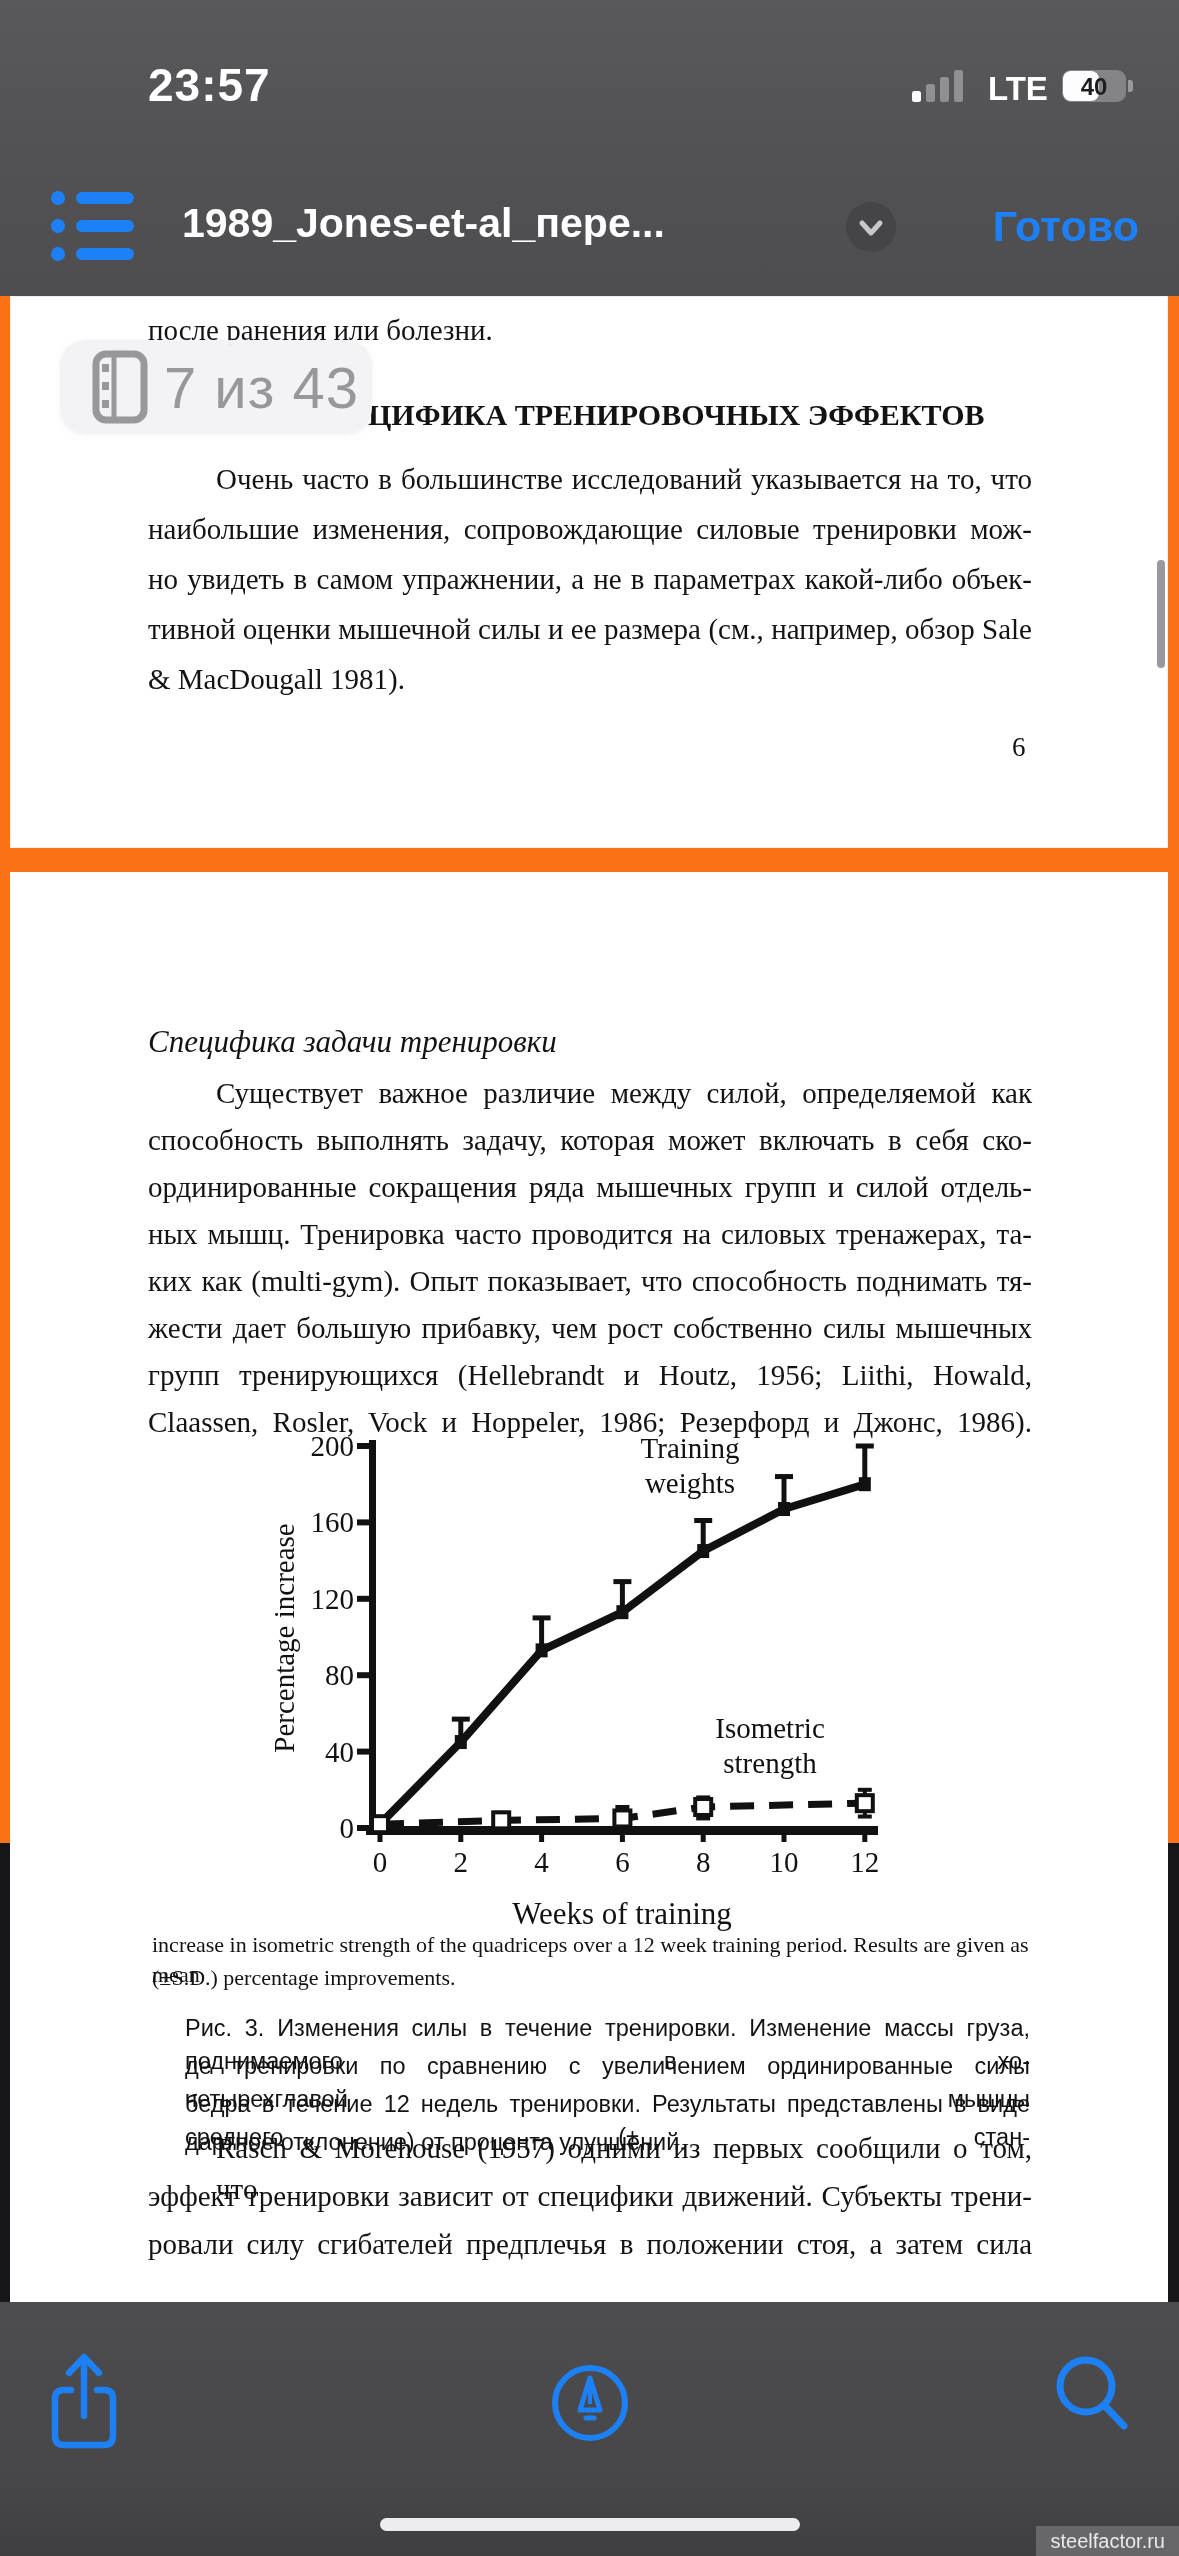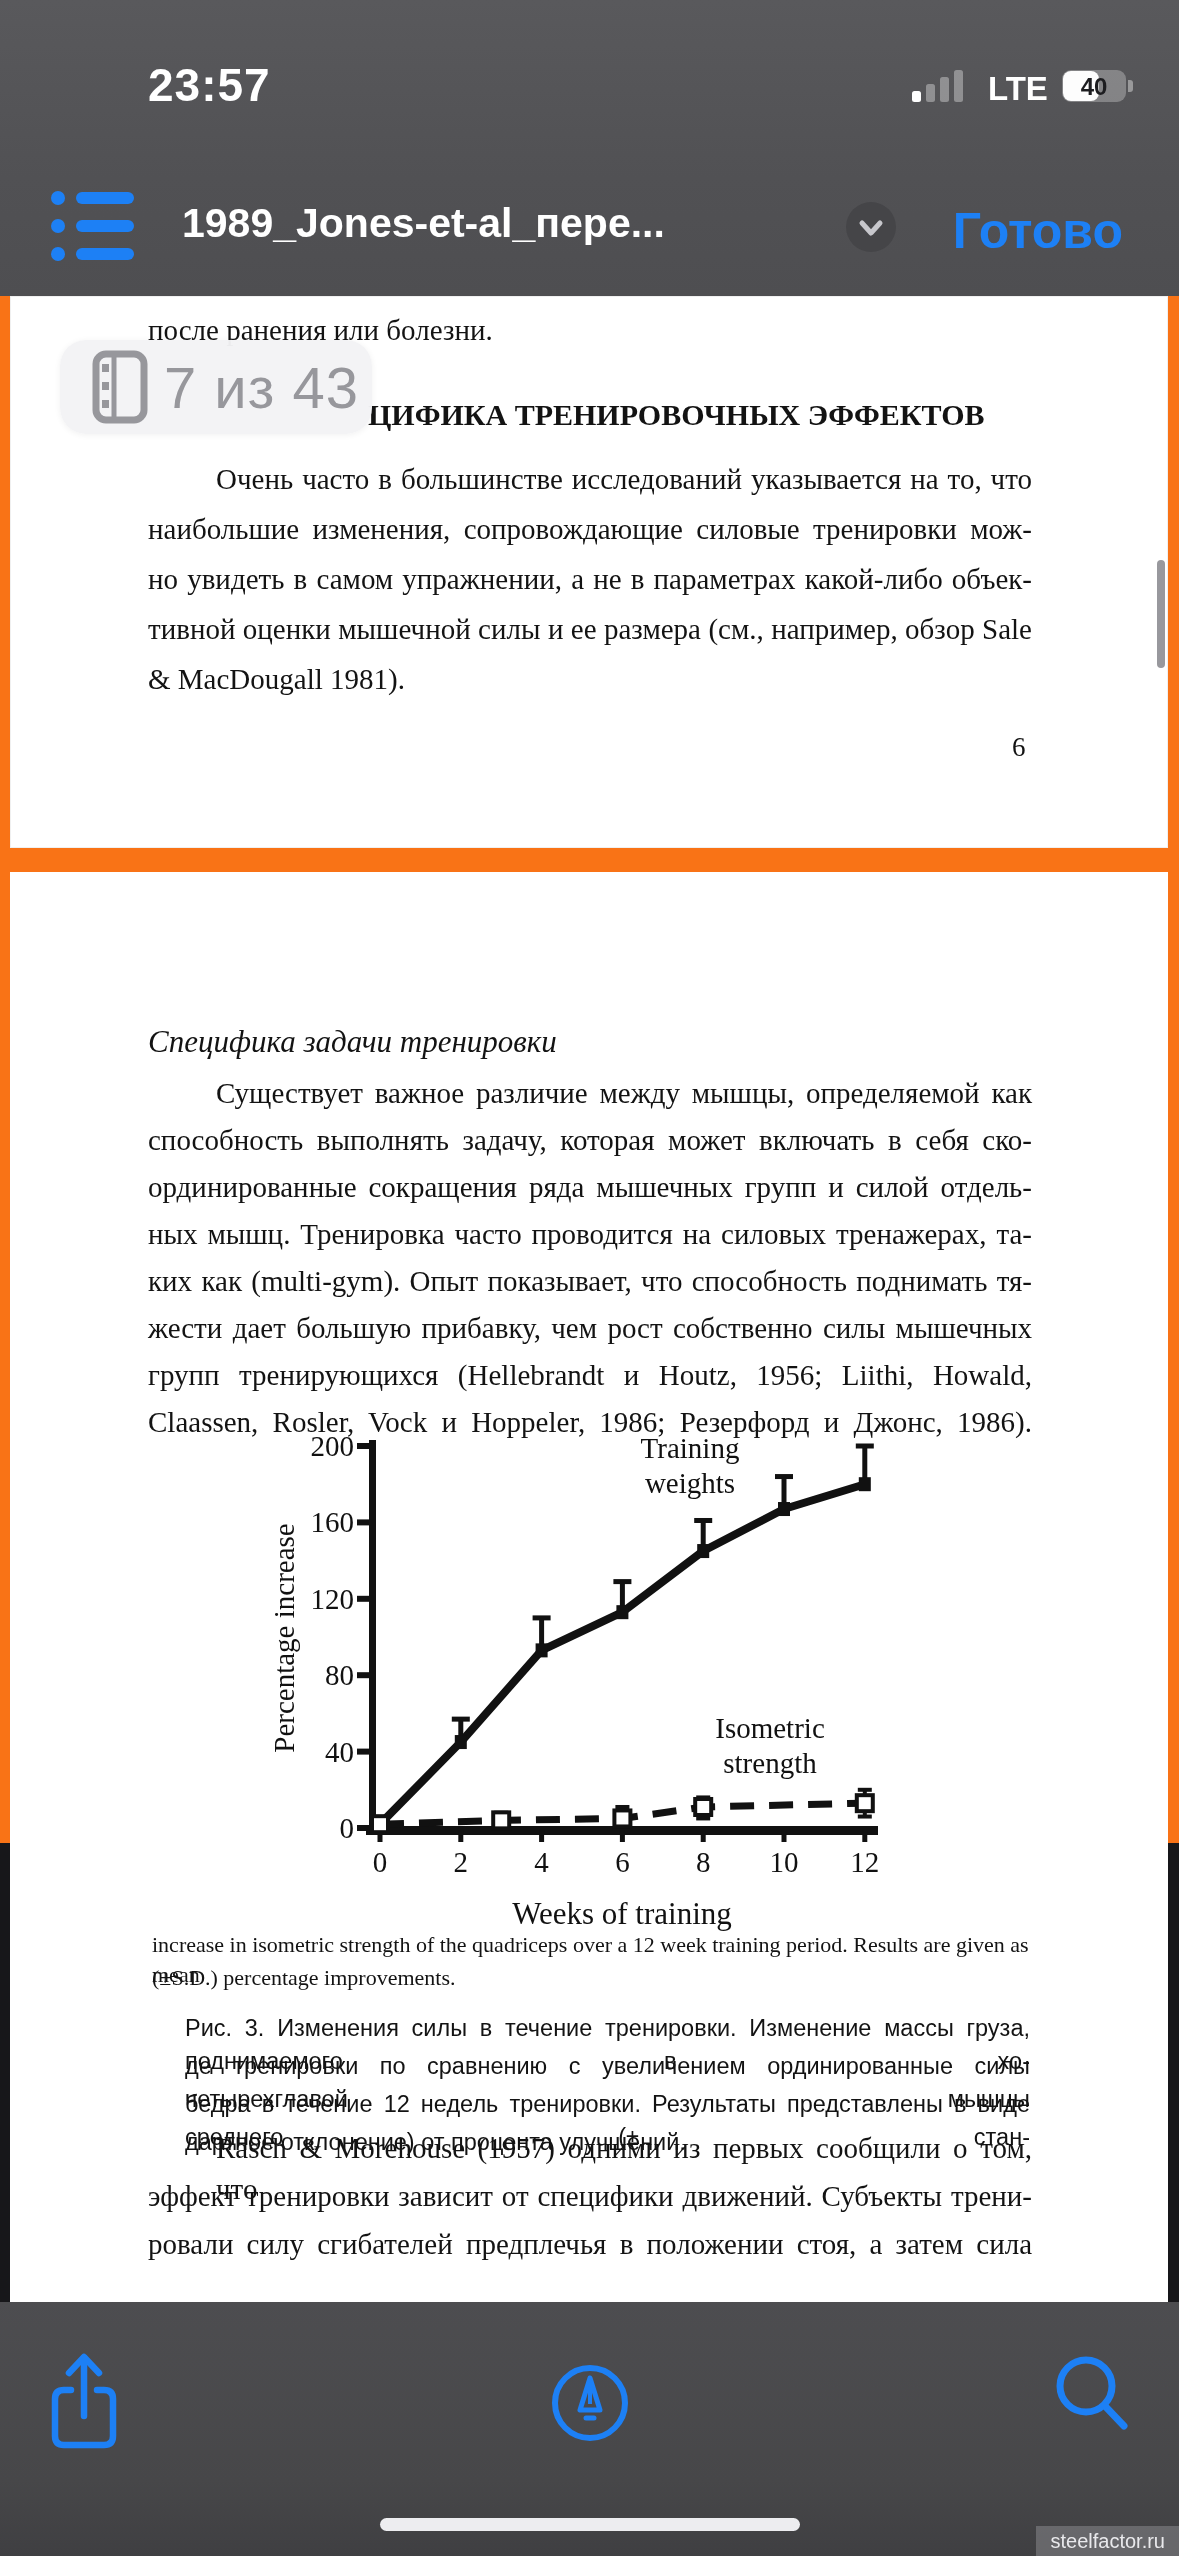--- a/index.html
+++ b/index.html
@@ -19,22 +19,22 @@
   .bfill{position:absolute;left:1px;top:1px;width:36px;height:30px;border-radius:8px;background:#fdfdfd;}
   .bpct{position:absolute;left:0;top:0;width:64px;height:32px;line-height:33px;text-align:center;
         color:#1d1d20;font-size:24px;font-weight:700;}
   .bnub{position:absolute;left:1128px;top:80px;width:5px;height:12px;border-radius:0 3px 3px 0;
         background:rgba(255,255,255,.4);}
   .listbtn{position:absolute;left:44px;top:182px;width:92px;height:88px;background:none;border:none;padding:0;cursor:pointer;}
   .navtitle{position:absolute;left:182px;top:200px;width:650px;color:#fff;font-size:41px;font-weight:600;
             white-space:nowrap;overflow:hidden;}
   .chev{position:absolute;left:846px;top:202px;width:50px;height:50px;border-radius:50%;
         background:#454548;border:none;padding:0;cursor:pointer;}
-  .done{position:absolute;right:56px;top:202px;background:none;border:none;padding:0;
-        color:#1d80f5;font-size:50px;font-weight:600;cursor:pointer;font-family:"Liberation Sans",sans-serif;text-align:center;}
+  .done{position:absolute;right:40px;top:202px;background:none;border:none;padding:0;
+        color:#1d80f5;font-size:43px;font-weight:600;cursor:pointer;font-family:"Liberation Sans",sans-serif;text-align:center;}
 
   
   .viewport{position:absolute;left:0;top:0;width:1179px;height:1843px;background:#f97316;}
   .page{position:absolute;left:10px;width:1158px;background:#fff;color:#131313;
         font-family:"Liberation Serif","DejaVu Serif",serif;}
   .page1{top:296px;height:552px;box-shadow:0 0 0 1px #f0f0f0 inset;}
   .page2{top:872px;height:1430px;}
 
   .l-top{position:absolute;left:138px;top:18px;font-size:29px;}
   .h1{position:absolute;left:358px;top:102px;font-size:30px;font-weight:700;white-space:nowrap;z-index:1;}
@@ -104,21 +104,21 @@
           <rect x="10" y="32" width="7" height="8" fill="#97979c"></rect>
           <rect x="10" y="50" width="7" height="8" fill="#97979c"></rect>
         </svg>
         <span>7 из 43</span>
       </div>
     </section>
 
     <section class="page page2">
       <div class="subhead">Специфика задачи тренировки</div>
       <div class="para p2a">
-          <div class="pline ind just">Существует важное различие между мышцы, определяемой как</div>
+          <div class="pline ind just">Существует важное различие между силой, определяемой как</div>
           <div class="pline just">способность выполнять задачу, которая может включать в себя ско-</div>
           <div class="pline just">ординированные сокращения ряда мышечных групп и силой отдель-</div>
           <div class="pline just">ных мышц. Тренировка часто проводится на силовых тренажерах, та-</div>
           <div class="pline just">ких как (multi-gym). Опыт показывает, что способность поднимать тя-</div>
           <div class="pline just">жести дает большую прибавку, чем рост собственно силы мышечных</div>
           <div class="pline just">групп тренирующихся (Hellebrandt и Houtz, 1956; Liithi, Howald,</div>
           <div class="pline just">Claassen, Rosler, Vock и Hoppeler, 1986; Резерфорд и Джонс, 1986).</div>
         </div>
 
       <div class="figure">

